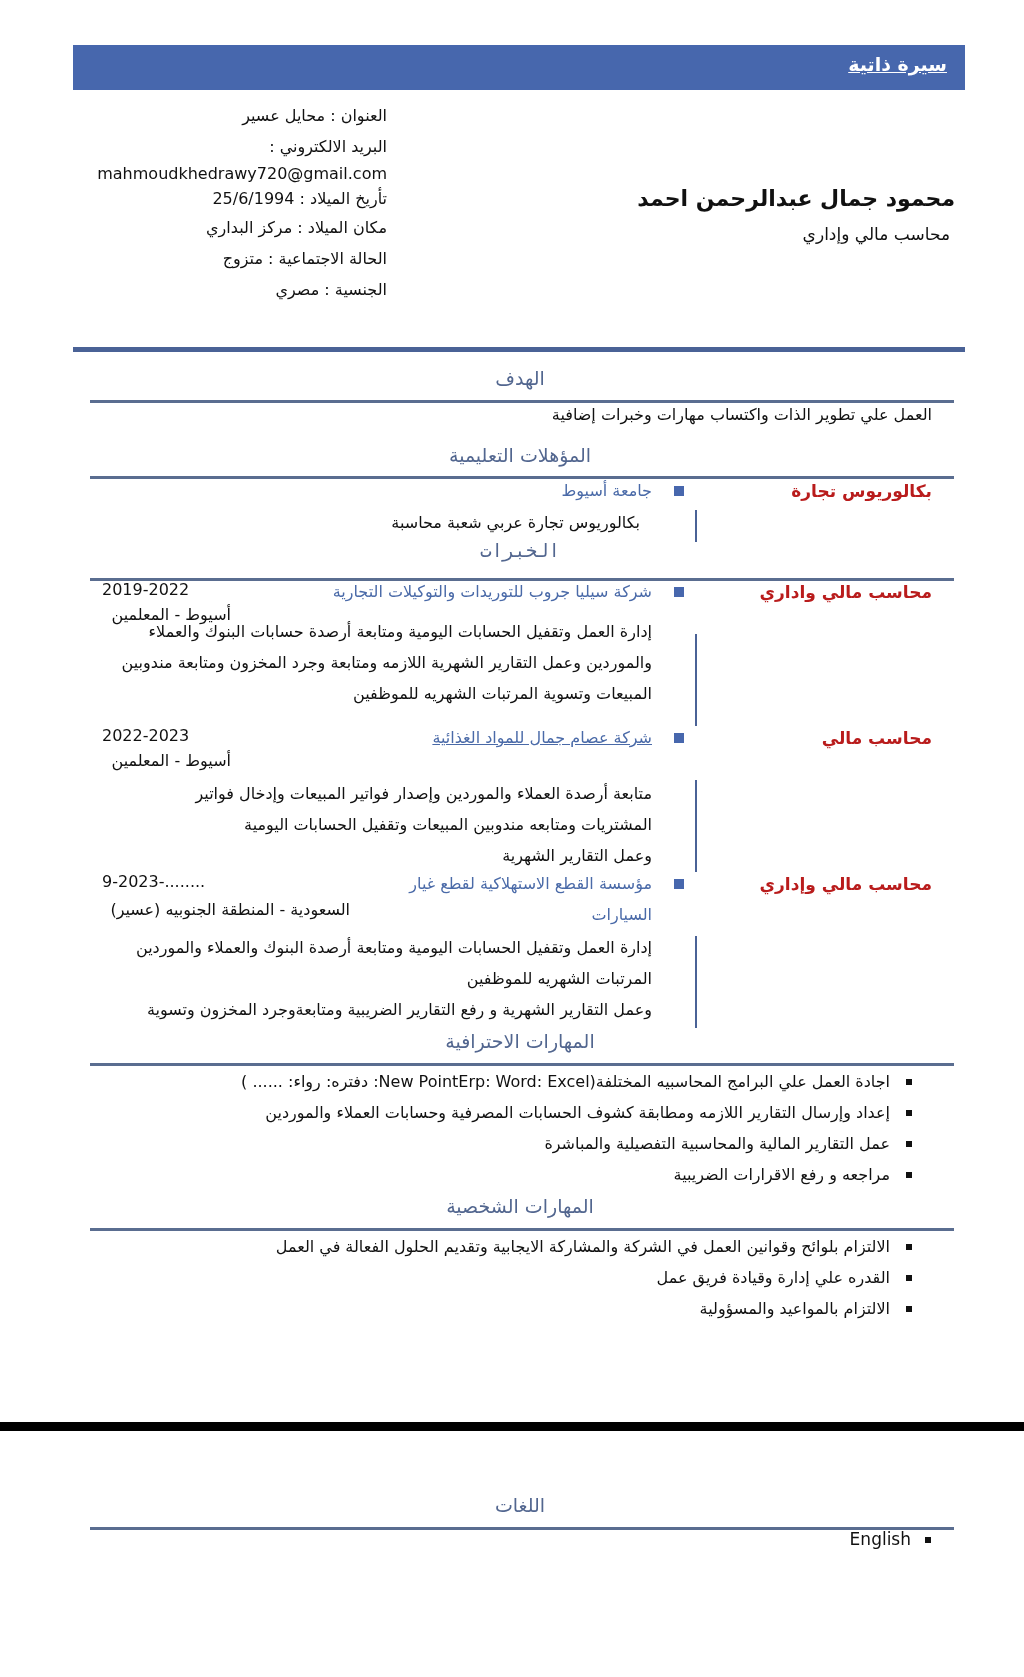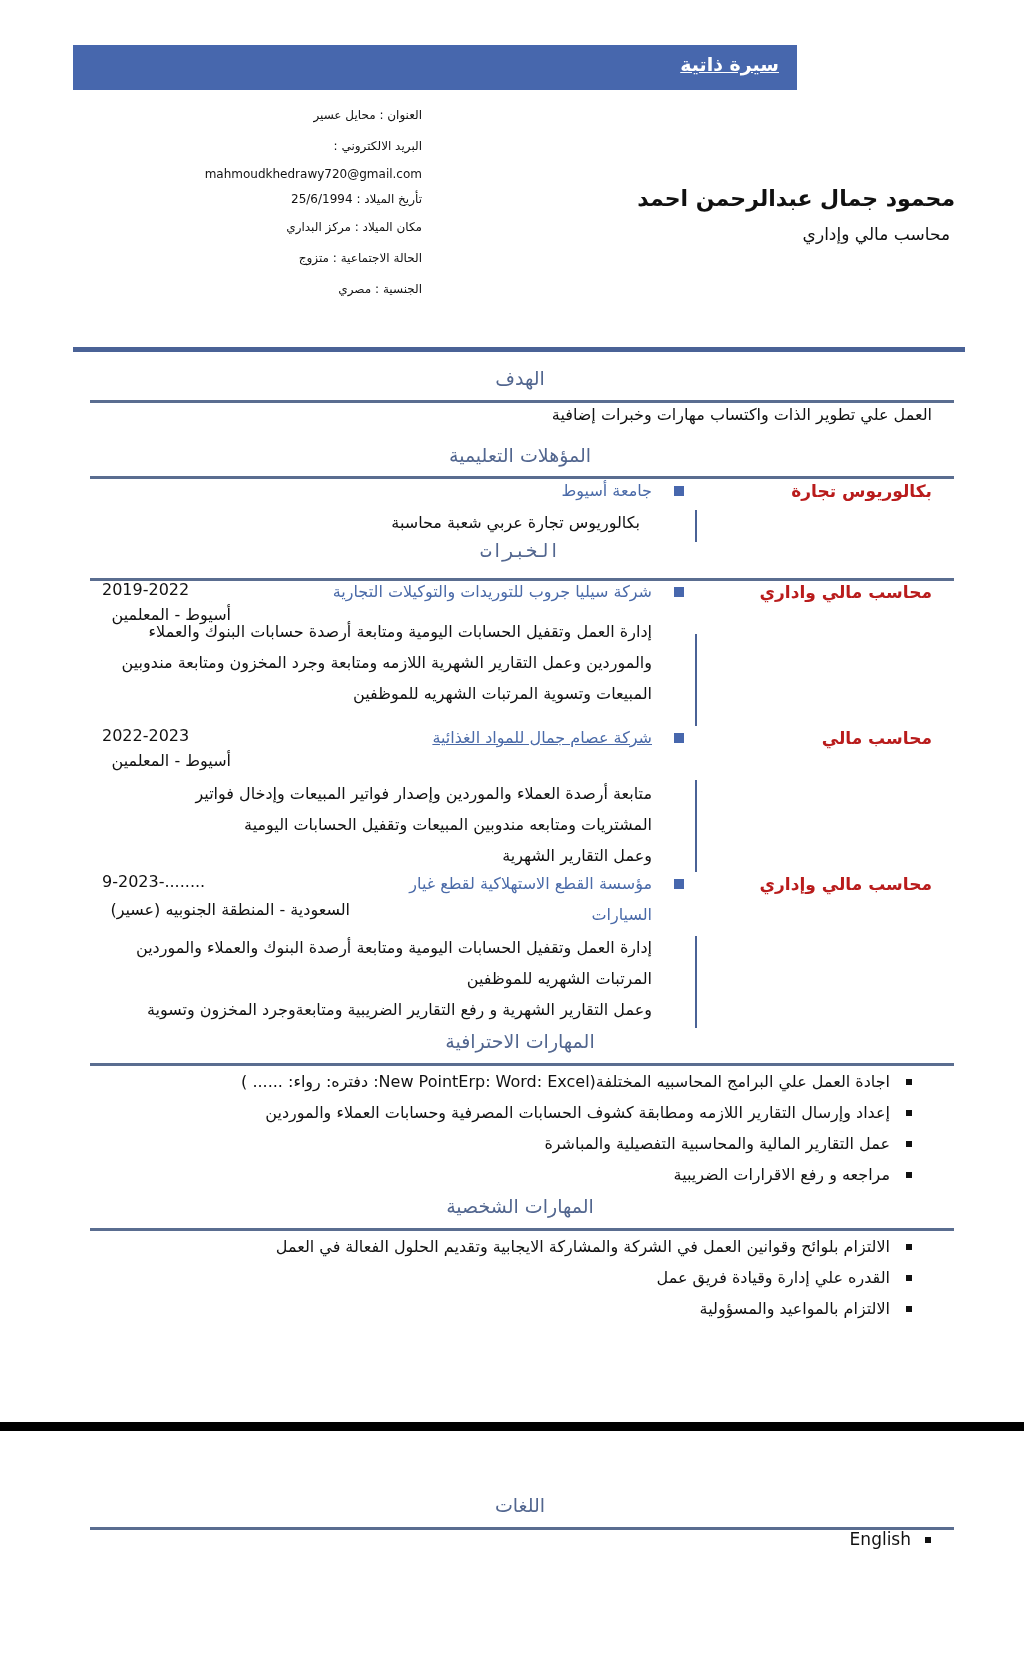--- a/index.html
+++ b/index.html
@@ -1,22 +1,22 @@
 <!DOCTYPE html>
 <html><head>
 <meta charset="utf-8">
 <style>
   * { box-sizing: border-box; margin: 0; padding: 0; }
   html, body { width: 1024px; height: 1677px; background: #ffffff; overflow: hidden; }
   body { position: relative; font-family: "DejaVu Sans", sans-serif; color: #111; }
   .abs { position: absolute; }
   .rtl { direction: rtl; text-align: right; }
-  .header-bar { left: 73px; top: 45px; width: 724px; height: 45px; background: #4767ad; }
+  .header-bar { left: 73px; top: 45px; width: 892px; height: 45px; background: #4767ad; }
   .header-title { right: 18px; top: 8px; color: #fff; font-weight: bold; font-size: 19px; text-decoration: underline; }
-  .contact { right: 602px; top: 100px; width: 320px; font-size: 12px; line-height: 31px; }
+  .contact { right: 637px; top: 100px; width: 320px; font-size: 16px; line-height: 31px; }
   .contact div { white-space: nowrap; }
   .name { right: 69px; top: 186px; font-size: 22px; font-weight: bold; }
   .jobtitle { right: 74px; top: 224px; font-size: 17px; }
   .thick-rule { left: 73px; top: 347px; width: 892px; height: 5px; background: #4a6296; }
   .sec-title { left: 90px; width: 860px; text-align: center; font-size: 19px; color: #52668f; }
   .sec-rule { left: 90px; width: 864px; height: 3px; background: #5a6d90; }
   .txt { font-size: 16px; }
   .role { font-size: 17px; font-weight: bold; color: #b91c1c; }
   .company { font-size: 16px; color: #4a6aa8; }
   .sq { width: 10px; height: 10px; background: #4767ad; }

